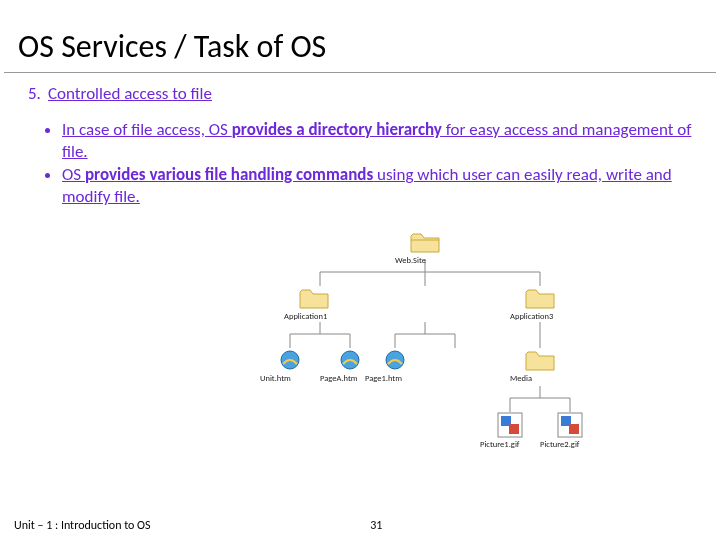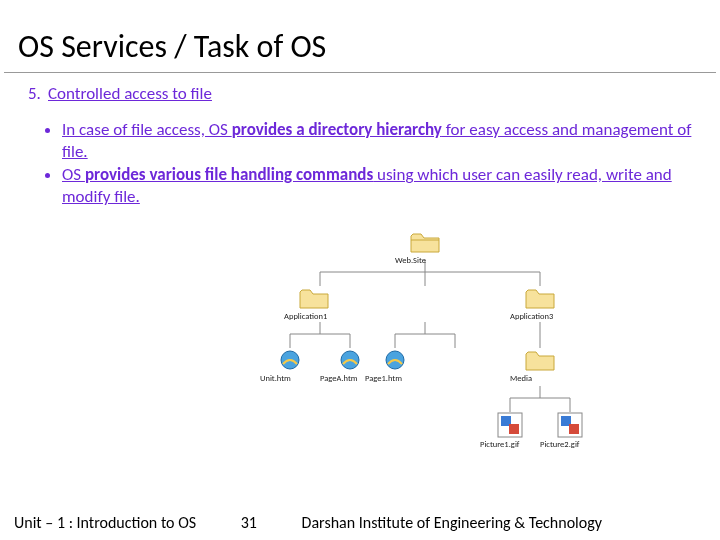--- a/index.html
+++ b/index.html
@@ -58,21 +58,21 @@
   }
 
   .footer {
     position: absolute;
     bottom: 8px;
     left: 0;
     width: 616px;
     padding: 0 14px;
     display: flex;
     align-items: center;
-    font-size: 16px;
+    font-size: 12px;
     color: #000;
   }
   .footer .left { flex: 0 0 auto; }
   .footer .center { flex: 1 1 auto; text-align: center; }
   .footer .right { flex: 0 0 auto; }
 </style>
 </head>
 <body>
 
 <h1 class="slide-title">OS Services / Task of OS</h1>
@@ -203,14 +203,13 @@
           <rect x="12" y="12" width="10" height="10" fill="#d54a3a"></rect>
         </svg>
       </div>
     <div class="lbl">Picture2.gif</div>
   </div>
 </div>
 
 <div class="footer">
   <div class="left">Unit – 1 : Introduction to OS</div>
   <div class="center">31</div>
-  <div class="right">Darshan Institute of Engineering &amp; Technology</div>
 </div>
 
 </body></html>

